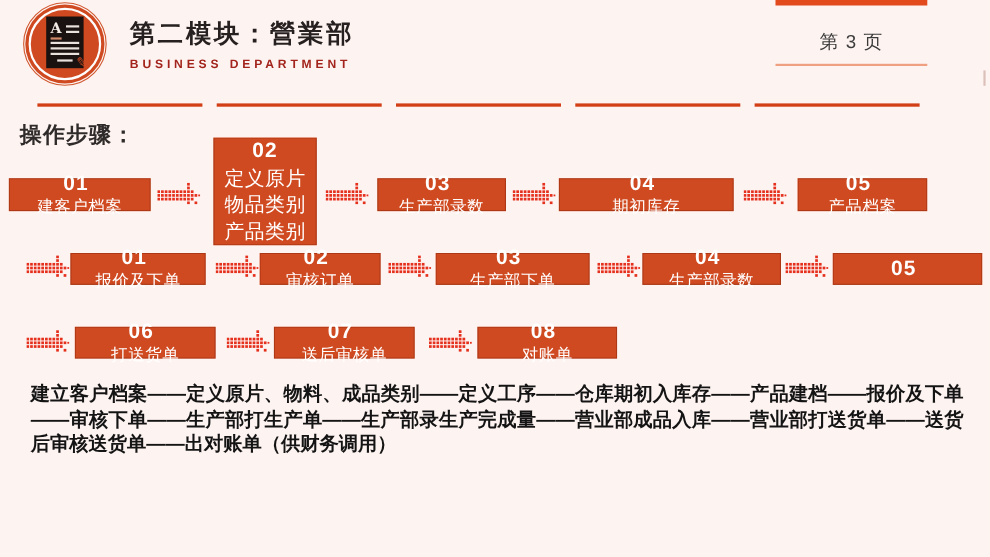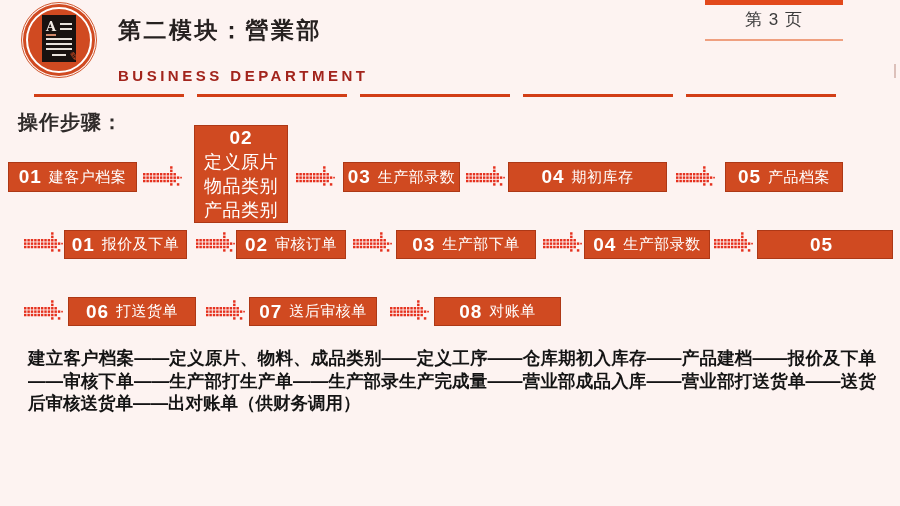--- a/index.html
+++ b/index.html
@@ -42,44 +42,45 @@
     position:absolute;right:-3px;bottom:-1px;color:var(--color-box,#d04a21);
     font-size:12px;line-height:12px;transform:rotate(10deg);
   }
   .title-block{position:absolute;left:118px;top:15px;}
   .title-block h1{
     margin:0;font-family:"DejaVu Serif","Liberation Serif",serif;
     font-size:23px;font-weight:700;letter-spacing:2.5px;
     color:var(--color-title,#262120);
   }
   .subtitle{
-    margin-top:21px;font-size:15px;font-weight:700;letter-spacing:3.5px;
+    margin-top:7px;font-size:11px;font-weight:700;letter-spacing:3.5px;
     color:var(--color-subtitle,#a2241c);
   }
   .page-indicator{position:absolute;left:705px;top:0;width:138px;}
   .pi-bar{height:5px;background:var(--color-accent_bar,#e2491c);}
   .pi-text{
     text-align:center;font-size:17px;color:#3b3b3b;
-    padding:3px 0 8px 0;letter-spacing:1px;
+    padding:22px 0 8px 0;letter-spacing:1px;
   }
   .pi-underline{height:2px;background:#efa080;}
   .edge-tick{position:absolute;left:894px;top:64px;width:2px;height:14px;background:#dcc0ba;}
   
   .rule{position:absolute;left:34px;top:94px;display:flex;gap:13px;}
   .rule i{display:block;width:150px;height:2.5px;background:var(--color-divider,#d23e16);}
   
   .heading{
     position:absolute;left:18px;top:109px;margin:0;
     font-size:20px;font-weight:700;color:#2f2b2a;letter-spacing:1px;
   }
   
   .step{
     position:absolute;height:30px;display:flex;align-items:center;justify-content:center;
     background:var(--color-box,#d04a21);color:#fff;
     box-shadow:inset 0 0 0 1px rgba(130,35,8,.45);
+    flex-direction:column;
   }
   .step .num{font-size:19px;font-weight:700;margin-right:7px;letter-spacing:1px;}
   .step .lbl{font-size:15px;letter-spacing:.5px;white-space:pre-line;}
   .r1b1{left:8px;  top:162px;width:129px;}
   .r1b2{left:194px;top:125px;width:94px;height:98px;flex-direction:column;}
   .r1b2 .num{margin:0 0 1px 0;}
   .r1b2 .lbl{text-align:left;line-height:24px;font-size:18px;}
   .r1b3{left:343px;top:162px;width:117px;}
   .r1b4{left:508px;top:162px;width:159px;}
   .r1b5{left:725px;top:162px;width:118px;}

